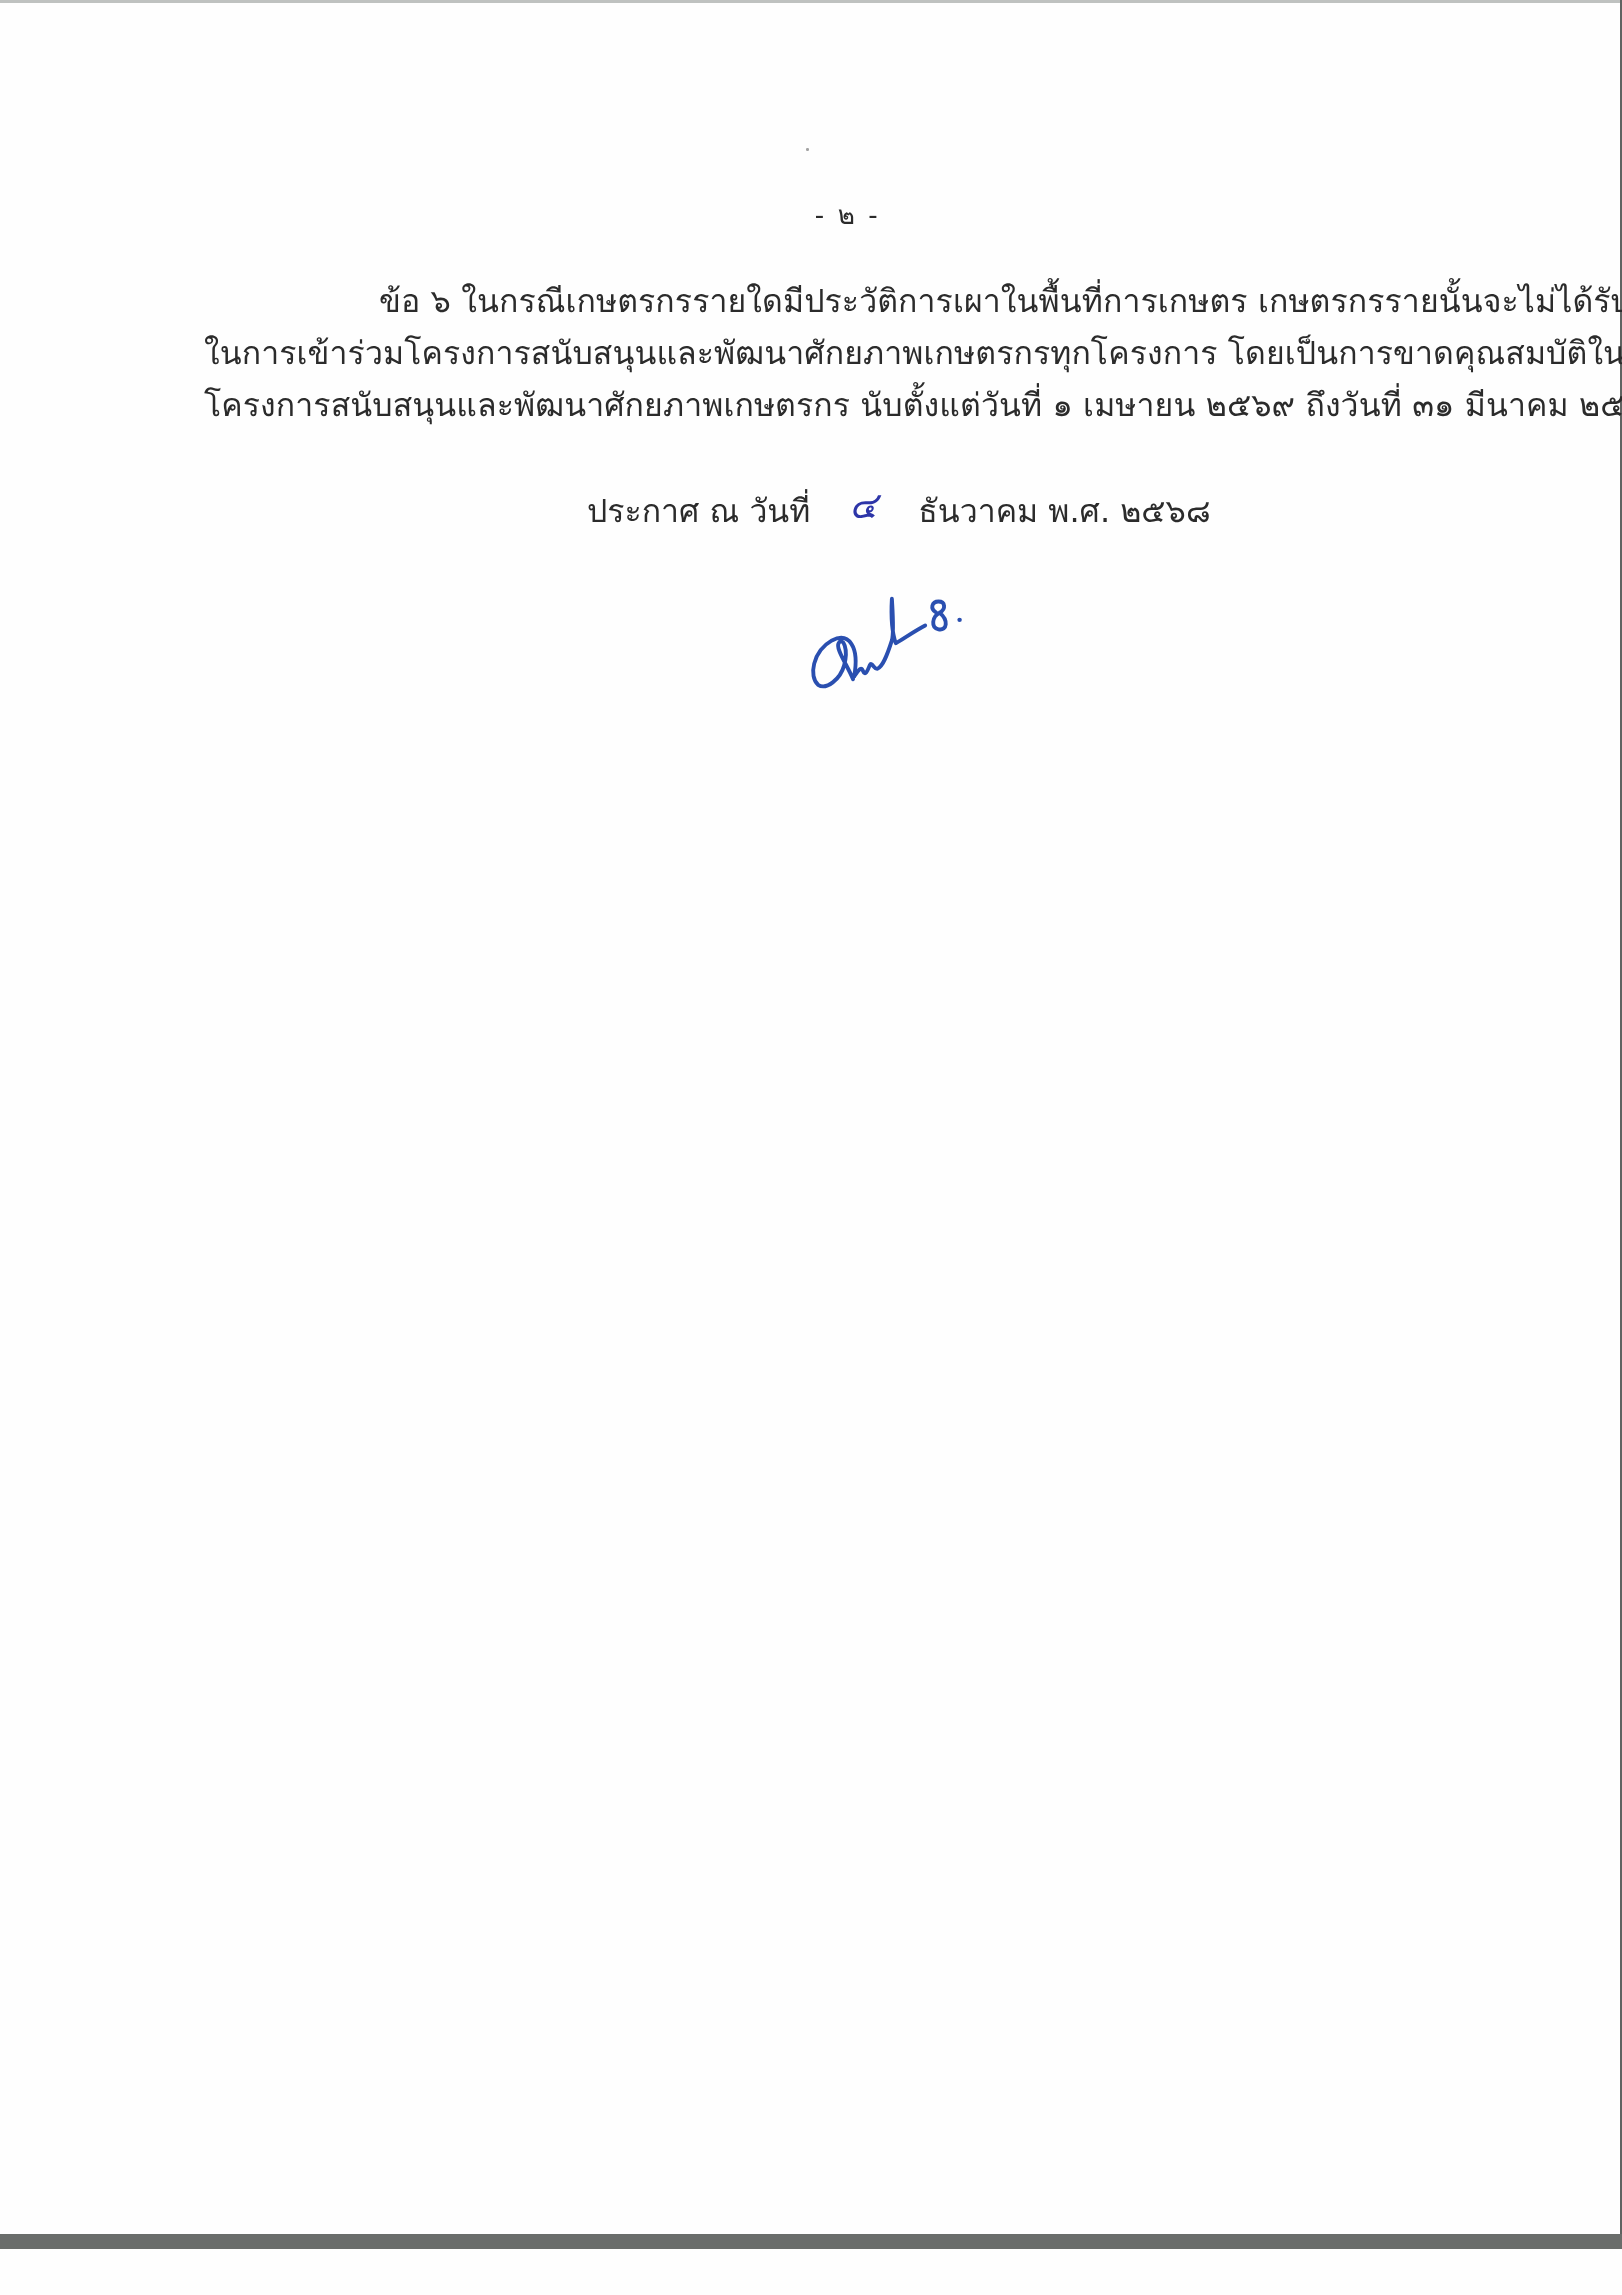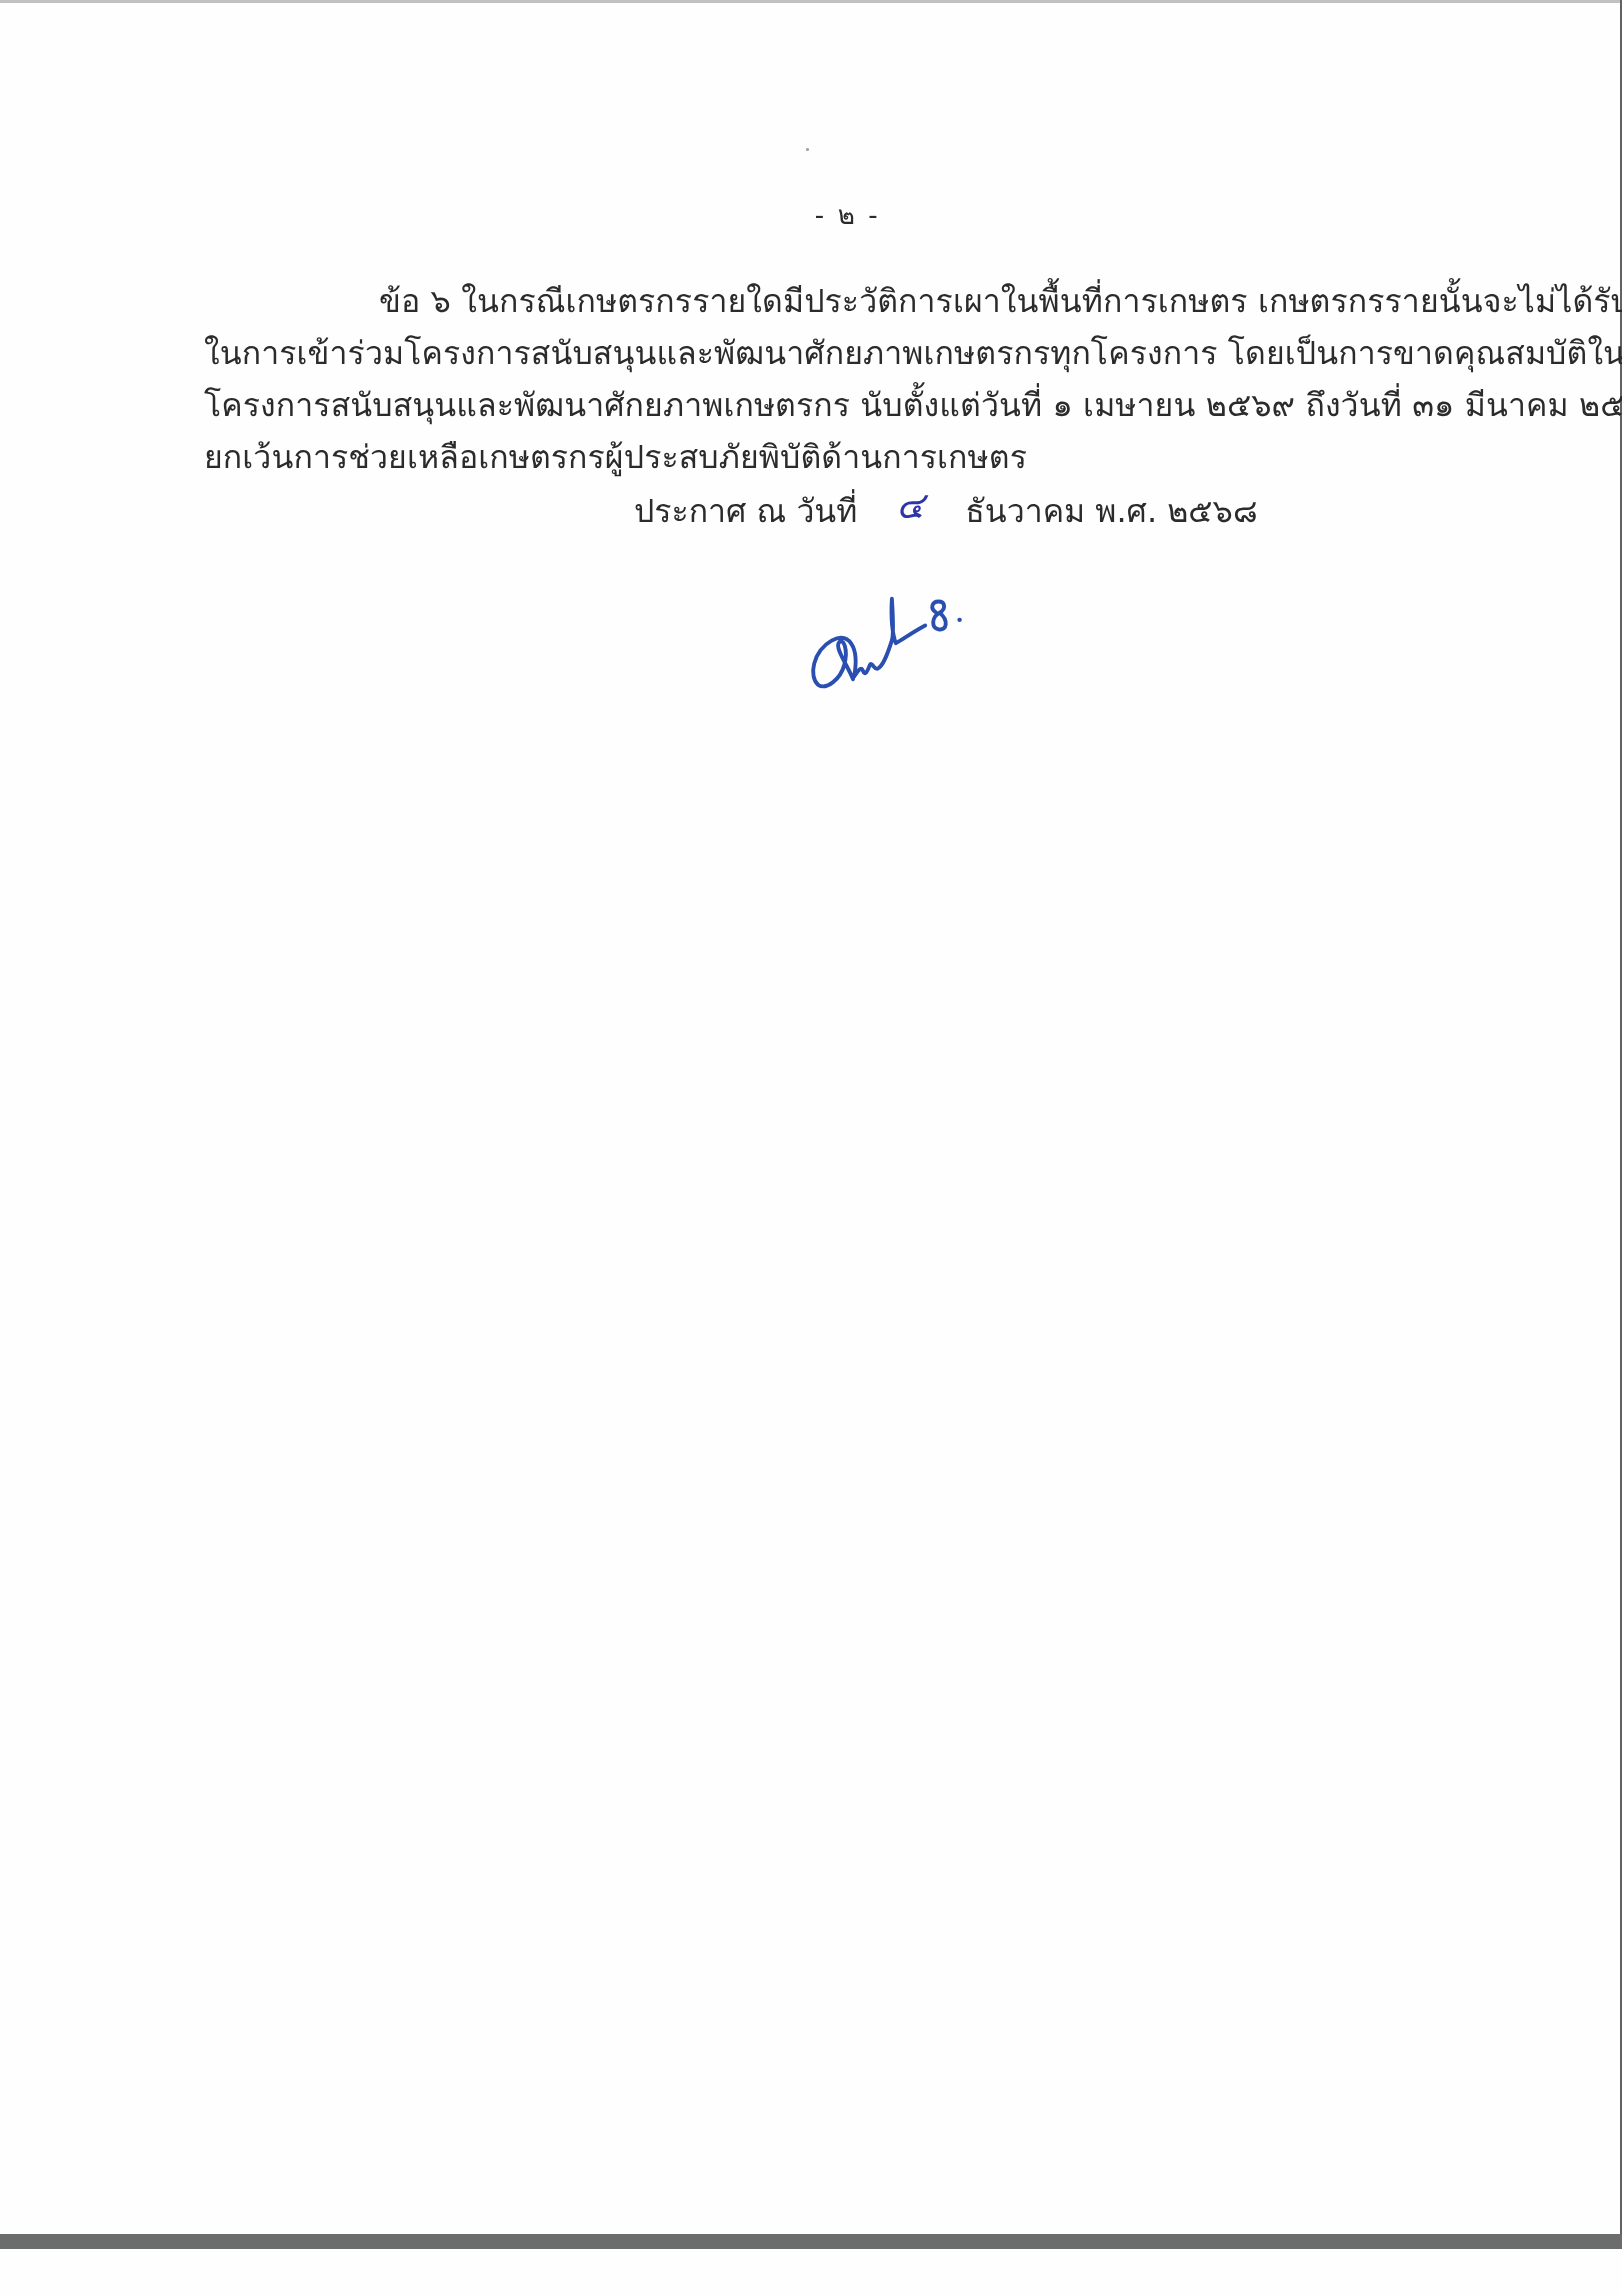--- a/index.html
+++ b/index.html
@@ -76,21 +76,21 @@
     }
     .line.first {
       padding-left: 175px;
     }
     .line.last {
       text-align-last: left;
     }
     .date-line {
       position: absolute;
       top: 484px;
-      left: 634px;
+      left: 587px;
       font-size: 32px;
       line-height: 52px;
       white-space: nowrap;
     }
     .date-line .day-handwritten {
       display: inline-block;
       color: #2d35a8;
       font-family: "DejaVu Serif", serif;
       font-style: italic;
       font-size: 37px;
@@ -131,21 +131,20 @@
   <div class="scan-right"></div>
   <div class="scan-bottom"></div>
   <div class="speck"></div>
 
   <div class="page-number">- ๒ -</div>
 
   <div class="body-text">
     <span class="line first">ข้อ ๖ ในกรณีเกษตรกรรายใดมีประวัติการเผาในพื้นที่การเกษตร เกษตรกรรายนั้นจะไม่ได้รับสิทธิ</span>
     <span class="line">ในการเข้าร่วมโครงการสนับสนุนและพัฒนาศักยภาพเกษตรกรทุกโครงการ โดยเป็นการขาดคุณสมบัติในการเข้าร่วม</span>
     <span class="line">โครงการสนับสนุนและพัฒนาศักยภาพเกษตรกร นับตั้งแต่วันที่ ๑ เมษายน ๒๕๖๙ ถึงวันที่ ๓๑ มีนาคม ๒๕๗๑</span>
-    <span class="line last">ยกเว้นการช่วยเหลือเกษตรกรผู้ประสบภัยพิบัติด้านการเกษตร</span>
   </div>
 
   <div class="date-line">
     <span>ประกาศ ณ วันที่</span><span class="day-handwritten">๔</span><span class="month-gap">ธันวาคม พ.ศ. ๒๕๖๘</span>
   </div>
 
   <div class="signature">
     <svg width="222" height="131" viewBox="0 0 400 230" xmlns="http://www.w3.org/2000/svg">
       <g fill="none" stroke="#2a4fb0" stroke-width="7" stroke-linecap="round" stroke-linejoin="round">
         <path d="M128,165 C118,140 96,110 102,100 C110,88 120,110 112,140 C105,165 80,185 65,175 C48,160 55,115 90,95 C120,80 140,105 130,160"></path>

